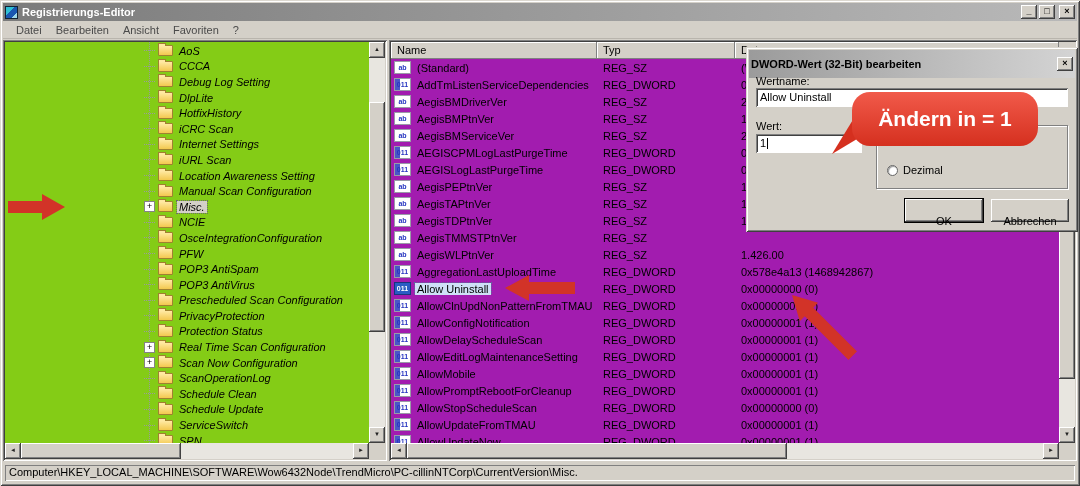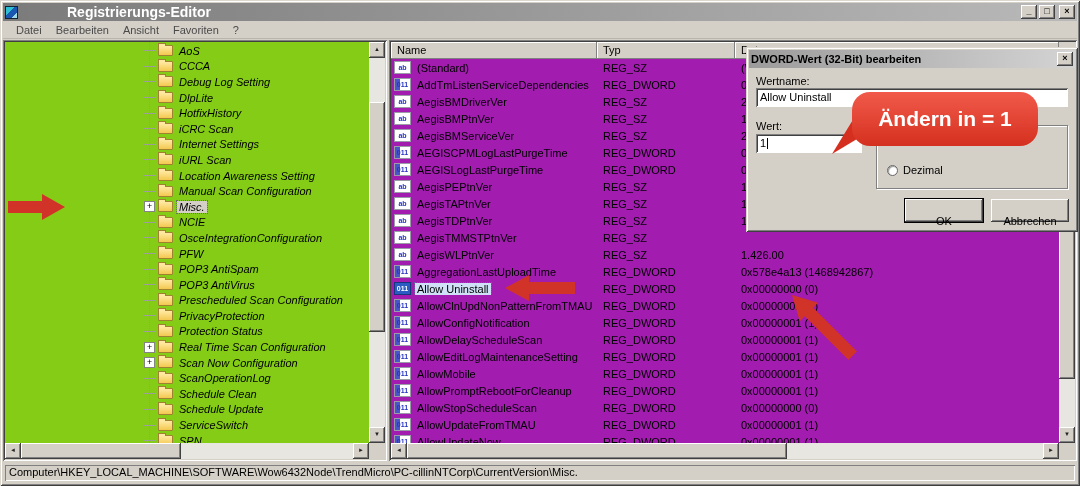--- a/index.html
+++ b/index.html
@@ -6,21 +6,21 @@
   *{box-sizing:border-box;}
   #window{position:relative;width:1080px;height:486px;background:#d4d0c8;
     box-shadow:inset 1px 1px 0 #dcd8d0, inset -1px -1px 0 #404040, inset 2px 2px 0 #fff, inset -2px -2px 0 #808080;
     overflow:hidden;font-size:11px;color:#000;}
 
   
   .titlebar{position:absolute;left:3px;top:3px;right:3px;height:18px;
     background:linear-gradient(to right,#7b7b7b,#b9b9b9);display:flex;align-items:center;padding:0 2px;}
   .appicon{width:13px;height:13px;margin-right:4px;flex:0 0 auto;
     background:linear-gradient(135deg,#2fbfd4 0 40%,#1a57b0 40% 75%,#9fd8e8 75%);border:1px solid #123;}
-  .title-text{color:#fff;font-weight:bold;font-size:14px;white-space:nowrap;flex:1;margin-left:45px;}
+  .title-text{color:#fff;font-weight:bold;font-size:11px;white-space:nowrap;flex:1;}
   .winbtns{display:flex;gap:2px;}
   .winbtn{width:16px;height:14px;background:#d4d0c8;font-size:9px;line-height:12px;text-align:center;
     box-shadow:inset -1px -1px 0 #404040, inset 1px 1px 0 #fff, inset -2px -2px 0 #808080;font-weight:bold;}
   .winbtn.close{margin-left:2px;}
 
   
   .menubar{position:absolute;left:3px;top:21px;right:3px;height:18px;display:flex;align-items:center;
     padding-left:6px;gap:0;border-bottom:1px solid #b9b5ad;color:#4a4a4a;}
   .menu-item{padding:2px 7px;}
 
@@ -78,21 +78,21 @@
   .nsel{background:#cfe0f7;outline:1px dotted #5a6c9a;}
 
   
   #statusbar{position:absolute;left:3px;right:3px;top:463px;height:20px;background:#d4d0c8;padding:2px;}
   .status-inner{width:100%;height:100%;box-shadow:inset 1px 1px 0 #808080, inset -1px -1px 0 #fff;
     padding:1px 4px;white-space:nowrap;overflow:hidden;}
 
   
   #dialog{position:absolute;left:746px;top:47px;width:332px;height:185px;background:#d4d0c8;z-index:10;
     box-shadow:inset 1px 1px 0 #dcd8d0, inset -1px -1px 0 #404040, inset 2px 2px 0 #fff, inset -2px -2px 0 #808080;}
-  .dlg-titlebar{position:absolute;left:3px;top:3px;right:3px;height:18px;
+  .dlg-titlebar{position:absolute;left:3px;top:3px;right:3px;height:28px;
     background:linear-gradient(to right,#9b9b9b,#d4d4d4);display:flex;align-items:center;padding:0 2px;}
   .dlg-title{font-weight:bold;color:#000;flex:1;white-space:nowrap;}
   .dlg-label{position:absolute;left:10px;}
   .lbl-name{top:28px;} .lbl-value{top:73px;}
   .field{position:absolute;background:#fff;box-shadow:inset 1px 1px 0 #808080, inset -1px -1px 0 #fff, inset 2px 2px 0 #404040;
     padding:3px 0 0 4px;white-space:nowrap;overflow:hidden;}
   .f-name{left:10px;top:41px;right:10px;height:19px;}
   .f-value{left:10px;top:87px;width:106px;height:19px;}
   .caret{display:inline-block;width:1px;height:11px;background:#000;vertical-align:-2px;margin-left:1px;}
   .groupbox{position:absolute;left:130px;top:78px;right:10px;height:64px;border:1px solid #808080;

